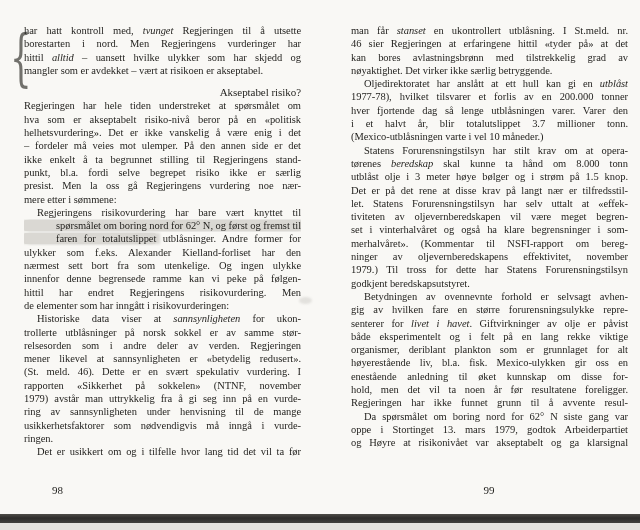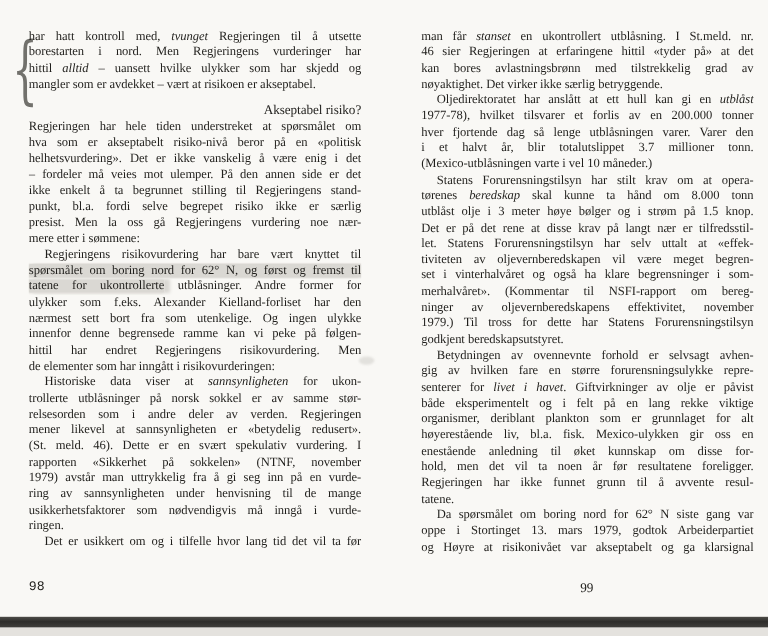--- a/index.html
+++ b/index.html
@@ -43,27 +43,28 @@
     height:13.3px;
     letter-spacing:-0.05px;
     text-align:right;
   }
   .gap{width:100%;}
   i{font-style:italic;}
   .hl{
     background:var(--highlight);
     box-shadow:4px 0 3px var(--highlight), -2px 0 2px var(--highlight);
     border-radius:1px;
+    padding-left:32px;
   }
   .pagenum{
     position:absolute;top:484px;
     font-size:11px;line-height:13px;
     color:var(--ink);
   }
-  .pagenum.leftnum{left:24px;font-family:Liberation Mono, monospace;}
+  .pagenum.leftnum{left:52px;}
   .pagenum.rightnum{left:351px;width:276px;text-align:center;}
   .brace{
     position:absolute;left:10px;top:22px;
     font-size:62px;line-height:72px;
     font-family:"DejaVu Serif",serif;
     color:#45443f;
     opacity:.75;
     transform:scaleX(.55);
     transform-origin:left center;
     font-weight:400;
@@ -97,21 +98,21 @@
       <div class="line">Regjeringen har hele tiden understreket at spørsmålet om</div>
       <div class="line">hva som er akseptabelt risiko-nivå beror på en «politisk</div>
       <div class="line">helhetsvurdering». Det er ikke vanskelig å være enig i det</div>
       <div class="line">– fordeler må veies mot ulemper. På den annen side er det</div>
       <div class="line">ikke enkelt å ta begrunnet stilling til Regjeringens stand-</div>
       <div class="line">punkt, bl.a. fordi selve begrepet risiko ikke er særlig</div>
       <div class="line">presist. Men la oss gå Regjeringens vurdering noe nær-</div>
       <div class="line endline">mere etter i sømmene:</div>
       <div class="line indent">Regjeringens risikovurdering har bare vært knyttet til</div>
       <div class="line"><span class="hl">spørsmålet om boring nord for 62° N, og først og fremst til</span></div>
-      <div class="line"><span class="hl">tatene for ukontrollerte</span> utblåsninger. Andre former for</div>
+      <div class="line"><span class="hl">faren for totalutslippet</span> utblåsninger. Andre former for</div>
       <div class="line">ulykker som f.eks. Alexander Kielland-forliset har den</div>
       <div class="line">nærmest sett bort fra som utenkelige. Og ingen ulykke</div>
       <div class="line">innenfor denne begrensede ramme kan vi peke på følgen-</div>
       <div class="line">hittil har endret Regjeringens risikovurdering. Men</div>
       <div class="line endline">de elementer som har inngått i risikovurderingen:</div>
       <div class="line indent">Historiske data viser at <i>sannsynligheten</i> for ukon-</div>
       <div class="line">trollerte utblåsninger på norsk sokkel er av samme stør-</div>
       <div class="line">relsesorden som i andre deler av verden. Regjeringen</div>
       <div class="line">mener likevel at sannsynligheten er «betydelig redusert».</div>
       <div class="line">(St. meld. 46). Dette er en svært spekulativ vurdering. I</div>
@@ -145,21 +146,20 @@
       <div class="line endline">godkjent beredskapsutstyret.</div>
       <div class="line indent">Betydningen av ovennevnte forhold er selvsagt avhen-</div>
       <div class="line">gig av hvilken fare en større forurensningsulykke repre-</div>
       <div class="line">senterer for <i>livet i havet</i>. Giftvirkninger av olje er påvist</div>
       <div class="line">både eksperimentelt og i felt på en lang rekke viktige</div>
       <div class="line">organismer, deriblant plankton som er grunnlaget for alt</div>
       <div class="line">høyerestående liv, bl.a. fisk. Mexico-ulykken gir oss en</div>
       <div class="line">enestående anledning til øket kunnskap om disse for-</div>
       <div class="line">hold, men det vil ta noen år før resultatene foreligger.</div>
       <div class="line">Regjeringen har ikke funnet grunn til å avvente resul-</div>
-      <div class="line endline">tatene.</div>
       <div class="line indent">Da spørsmålet om boring nord for 62° N siste gang var</div>
       <div class="line">oppe i Stortinget 13. mars 1979, godtok Arbeiderpartiet</div>
       <div class="line">og Høyre at risikonivået var akseptabelt og ga klarsignal</div>
     </div>
 
   <div class="pagenum leftnum">98</div>
   <div class="pagenum rightnum">99</div>
 
   <div class="smudge"></div>
   <div class="bottom-band"></div>

